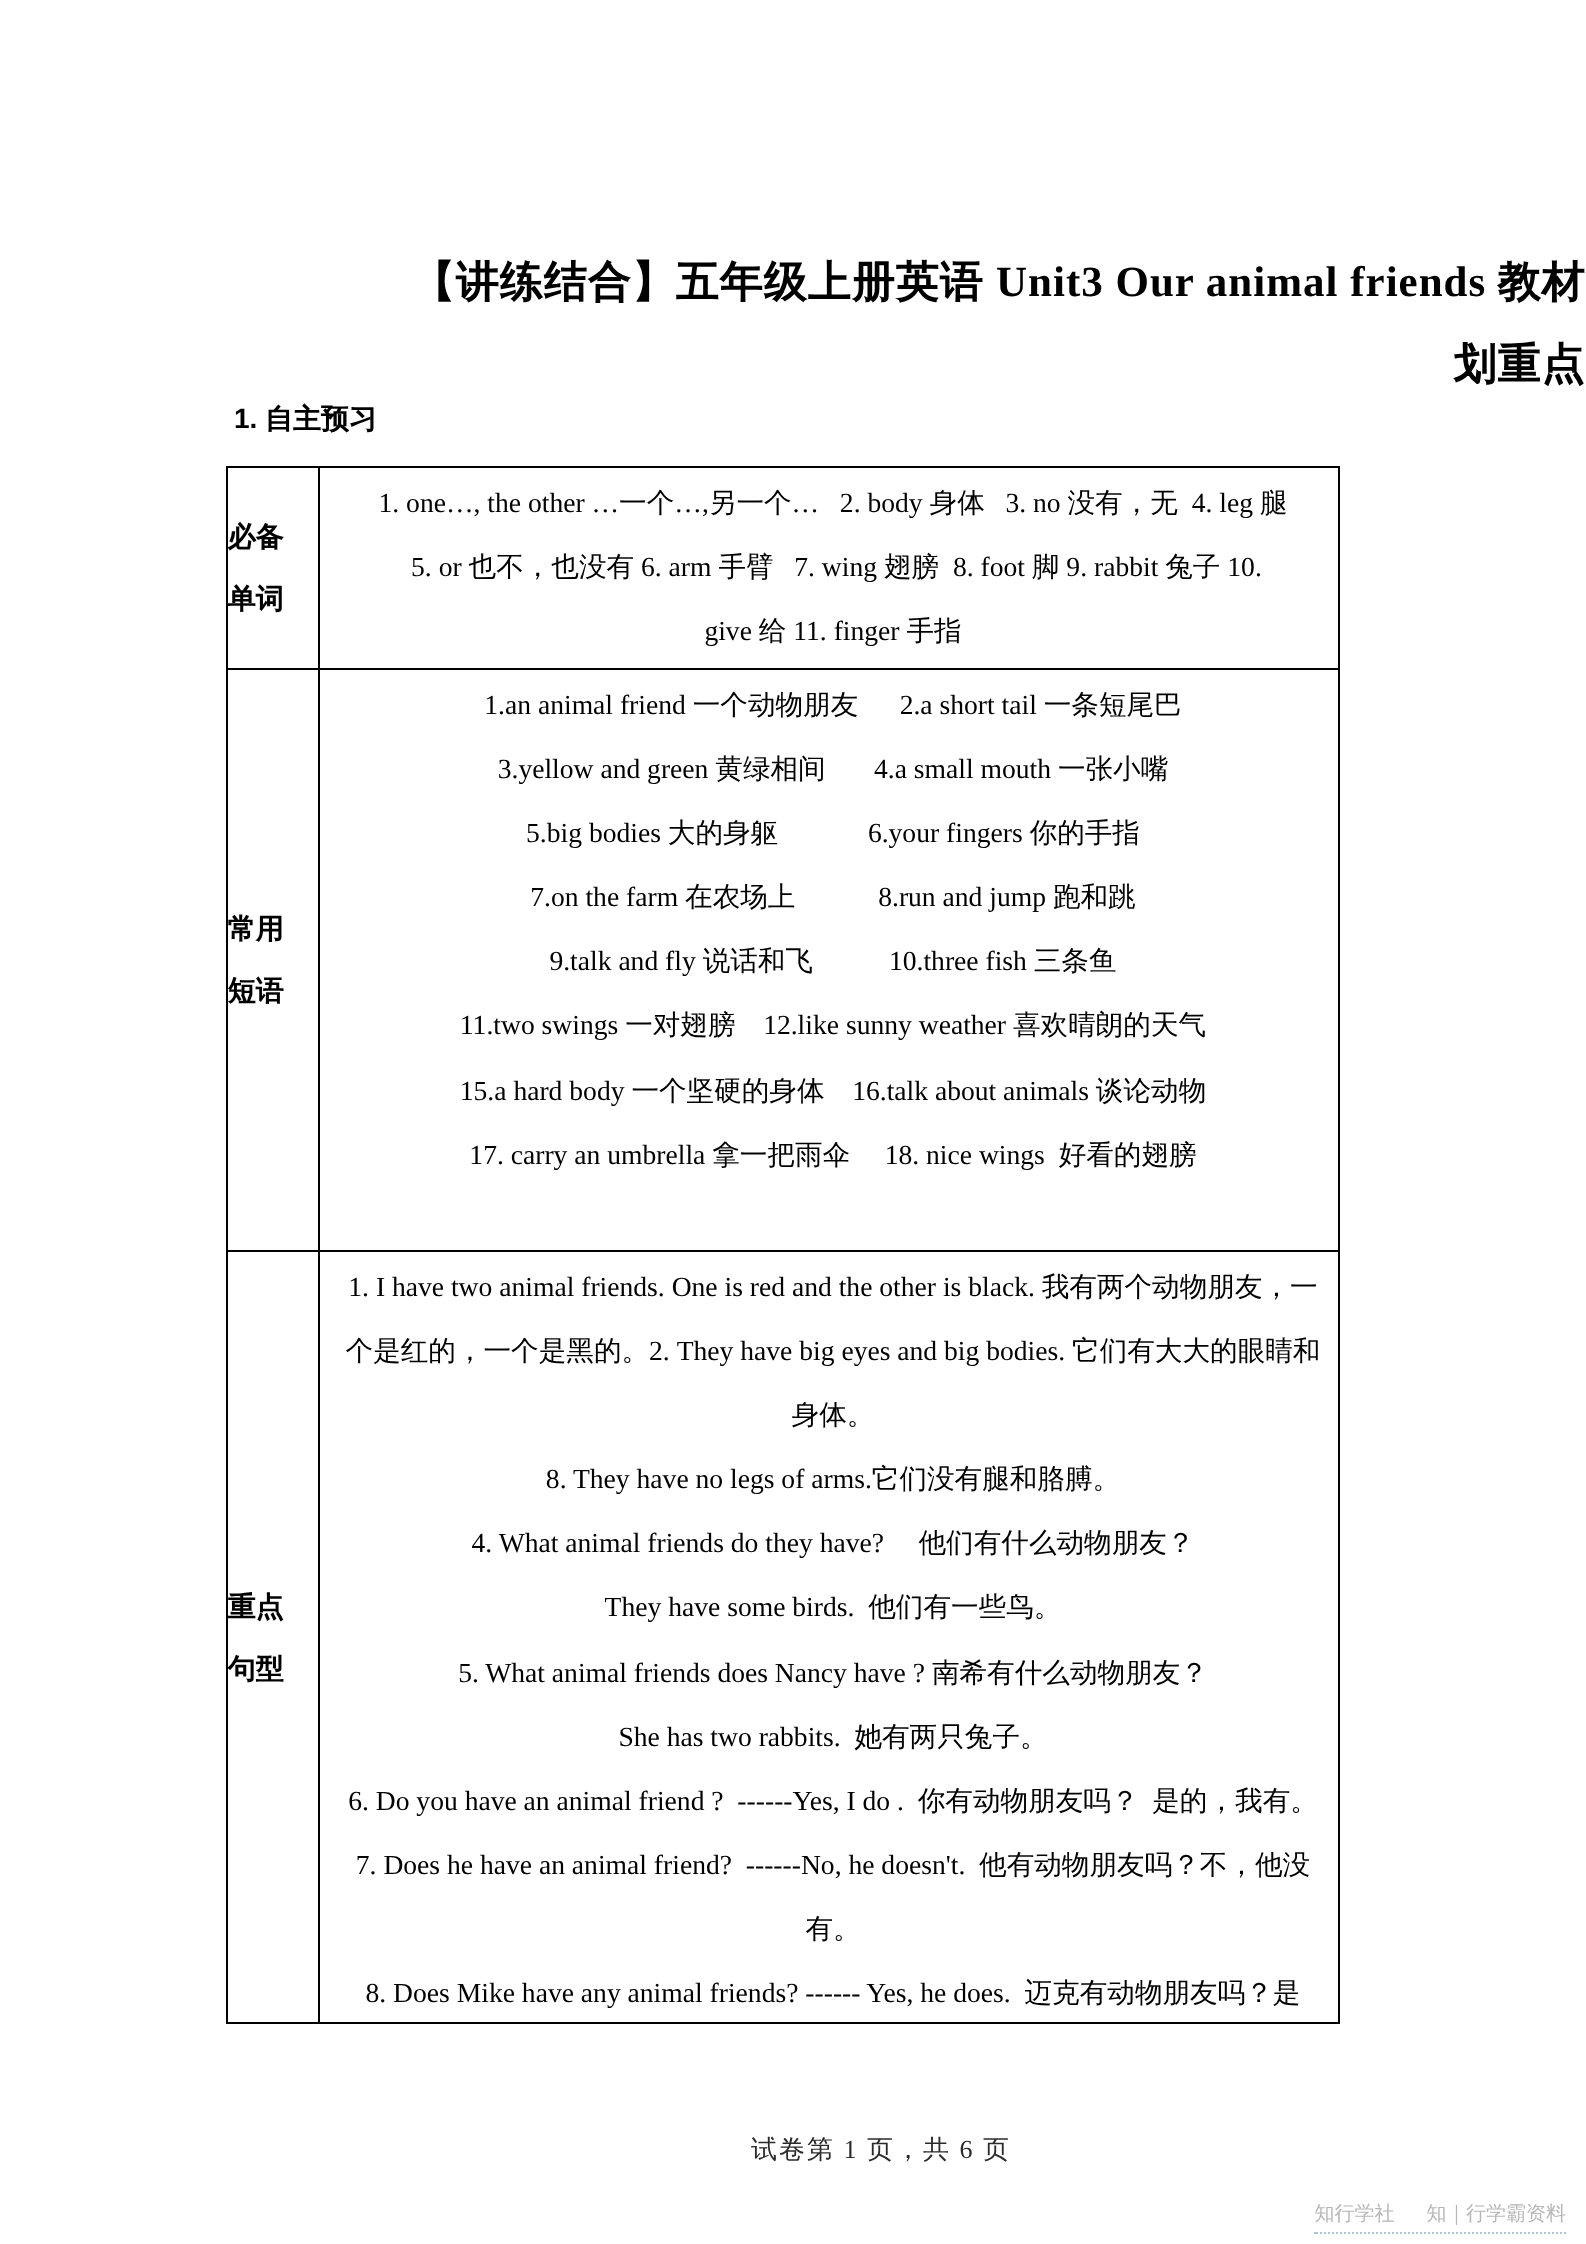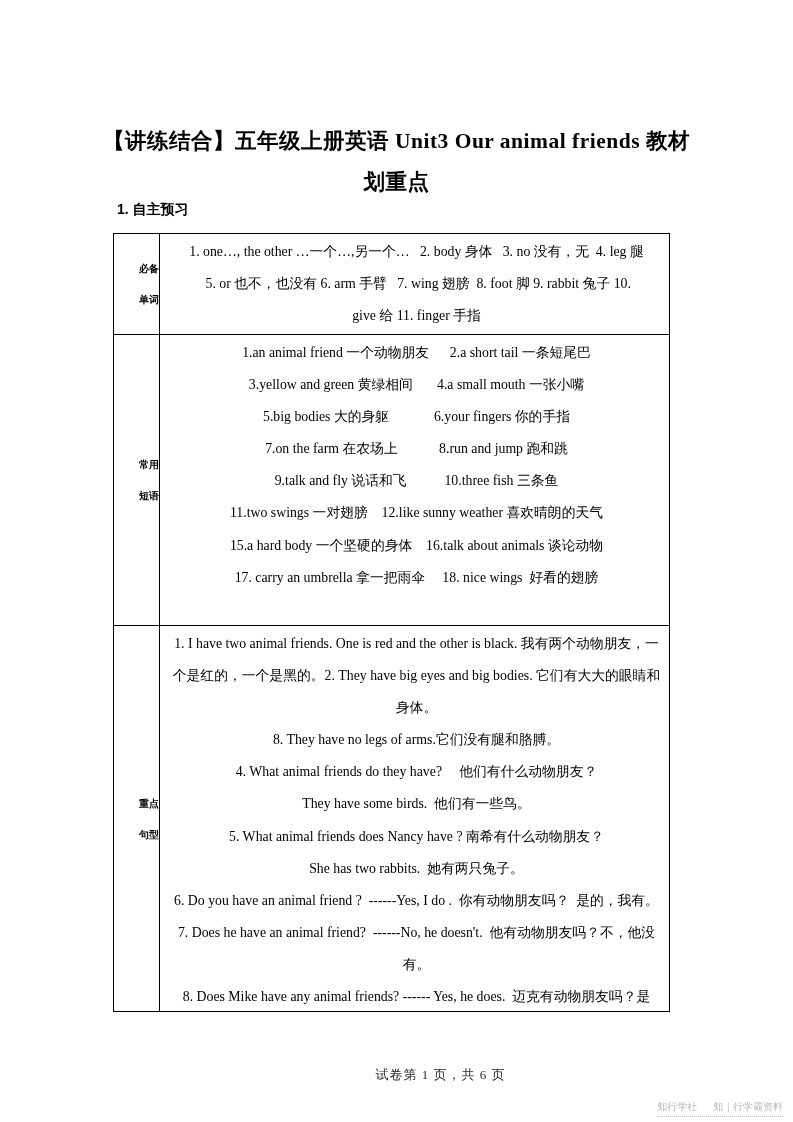--- a/index.html
+++ b/index.html
@@ -6,43 +6,43 @@
   .page {
     position:relative;
     width:793px; height:1122px;
     background:#ffffff;
     font-family:"Liberation Serif","DejaVu Serif",serif;
     color:#000;
     overflow:hidden;
   }
   .doc-title {
     position:absolute; top:121px; left:0; width:100%;
-    text-align:center; font-weight:bold; font-size:21.5px; line-height:41px;
+    text-align:right; font-weight:bold; font-size:21.5px; line-height:41px;
     letter-spacing:0.5px;
   }
   .section-heading {
     position:absolute; left:117px; top:201px;
     font-family:"Liberation Sans","DejaVu Sans",sans-serif;
     font-weight:bold; font-size:14px;
   }
   .doc-table {
     position:absolute; left:113px; top:233px; width:557px;
     border:1.4px solid #000; box-sizing:border-box;
     background:#fff;
   }
   .trow { display:flex; border-top:1.4px solid #000; box-sizing:border-box; }
   .trow.row-0 { border-top:none; height:100px; }
   .trow.row-1 { height:291px; }
   .trow.row-2 { height:386px; }
   .label-cell {
     width:46px; flex:0 0 46px;
     border-right:1.4px solid #000; box-sizing:border-box;
-    display:flex; flex-direction:column; justify-content:center; align-items:flex-end;
+    display:flex; flex-direction:column; justify-content:center; align-items:flex-start;
     font-family:"Liberation Sans","DejaVu Sans",sans-serif;
-    font-weight:bold; font-size:10px; line-height:31px;
+    font-weight:bold; font-size:14px; line-height:31px;
   }
   .content-cell {
     flex:1; overflow:hidden;
     padding:2px 2px 0 6px;
   }
   .content-line {
     white-space:pre; font-size:13.8px;
     height:32.1px; line-height:32.1px;
     overflow:hidden;
     text-align:center;

